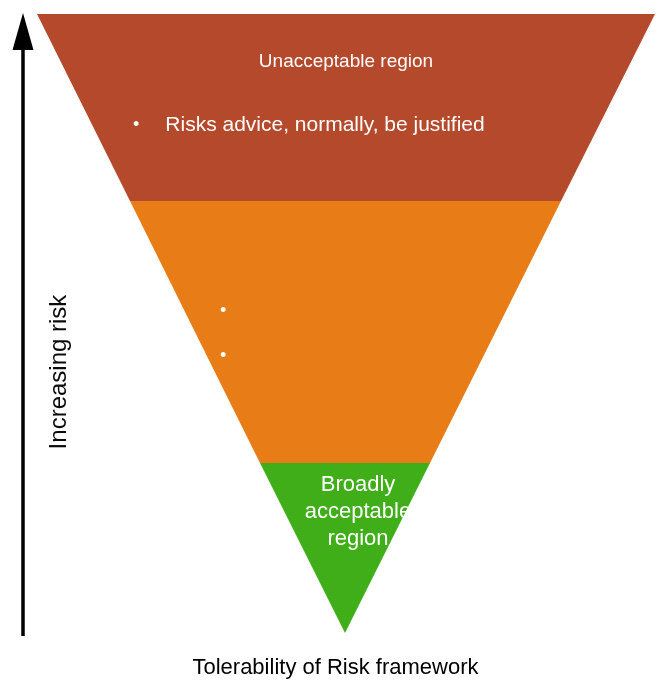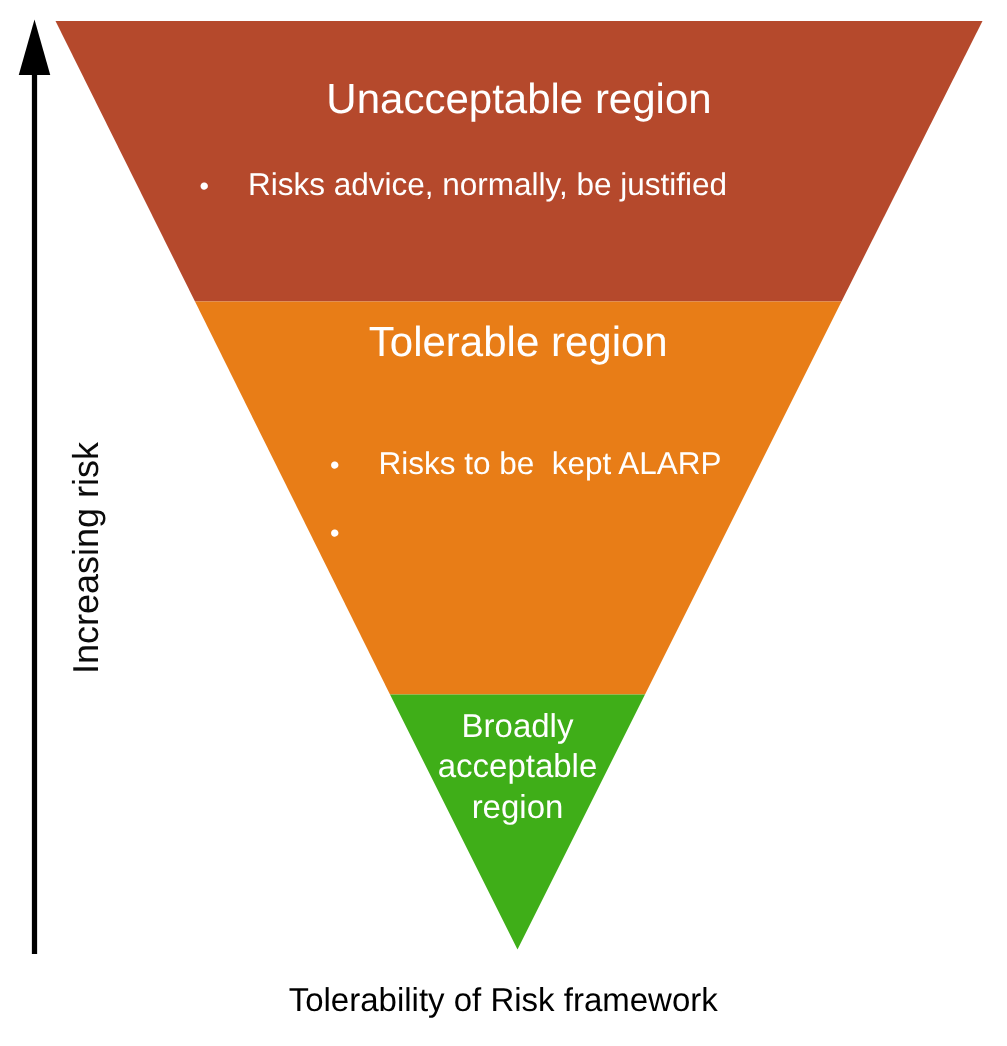--- a/index.html
+++ b/index.html
@@ -8,21 +8,21 @@
     width: 671px;
     height: 697px;
     background: #ffffff;
     overflow: hidden;
     font-family: "Liberation Sans", sans-serif;
   }
   #shapes { position: absolute; left: 0; top: 0; }
   .overlay { position: absolute; }
   .region-title {
     color: #ffffff;
-    font-size: 28px;
+    font-size: 19px;
     text-align: center;
     white-space: pre;
   }
   .bullet-item {
     display: flex;
     align-items: flex-start;
     gap: 26px;
     color: #ffffff;
     font-size: 21px;
     line-height: 28px;
@@ -74,30 +74,28 @@
 
   <div class="axis-label">Increasing risk</div>
 
   <div class="overlay region-title" style="left:37px; top:50px; width:618px;">Unacceptable region</div>
 
   <div class="overlay bullet-item" style="left:133px; top:110px;">
     <span class="bullet-glyph">•</span>
     <span class="bullet-text">Risks advice, normally, be justified</span>
   </div>
 
-  <div class="overlay region-title" style="left:130px; top:212px; width:431px;">Tolerable region</div>
 
   <div class="overlay bullet-item" style="left:220px; top:296px;">
     <span class="bullet-glyph">•</span>
-    <span class="bullet-text">Risks to be  kept ALARP</span>
   </div>
 
   <div class="overlay bullet-item" style="left:220px; top:341px;">
     <span class="bullet-glyph">•</span>
   </div>
 
-  <div class="overlay green-label" style="left:245px; top:470px; width:200px;">Broadly
+  <div class="overlay green-label" style="left:258px; top:470px; width:200px;">Broadly
 acceptable
 region</div>
 
   <div class="caption">Tolerability of Risk framework</div>
 
 </div>
 
 </body></html>

